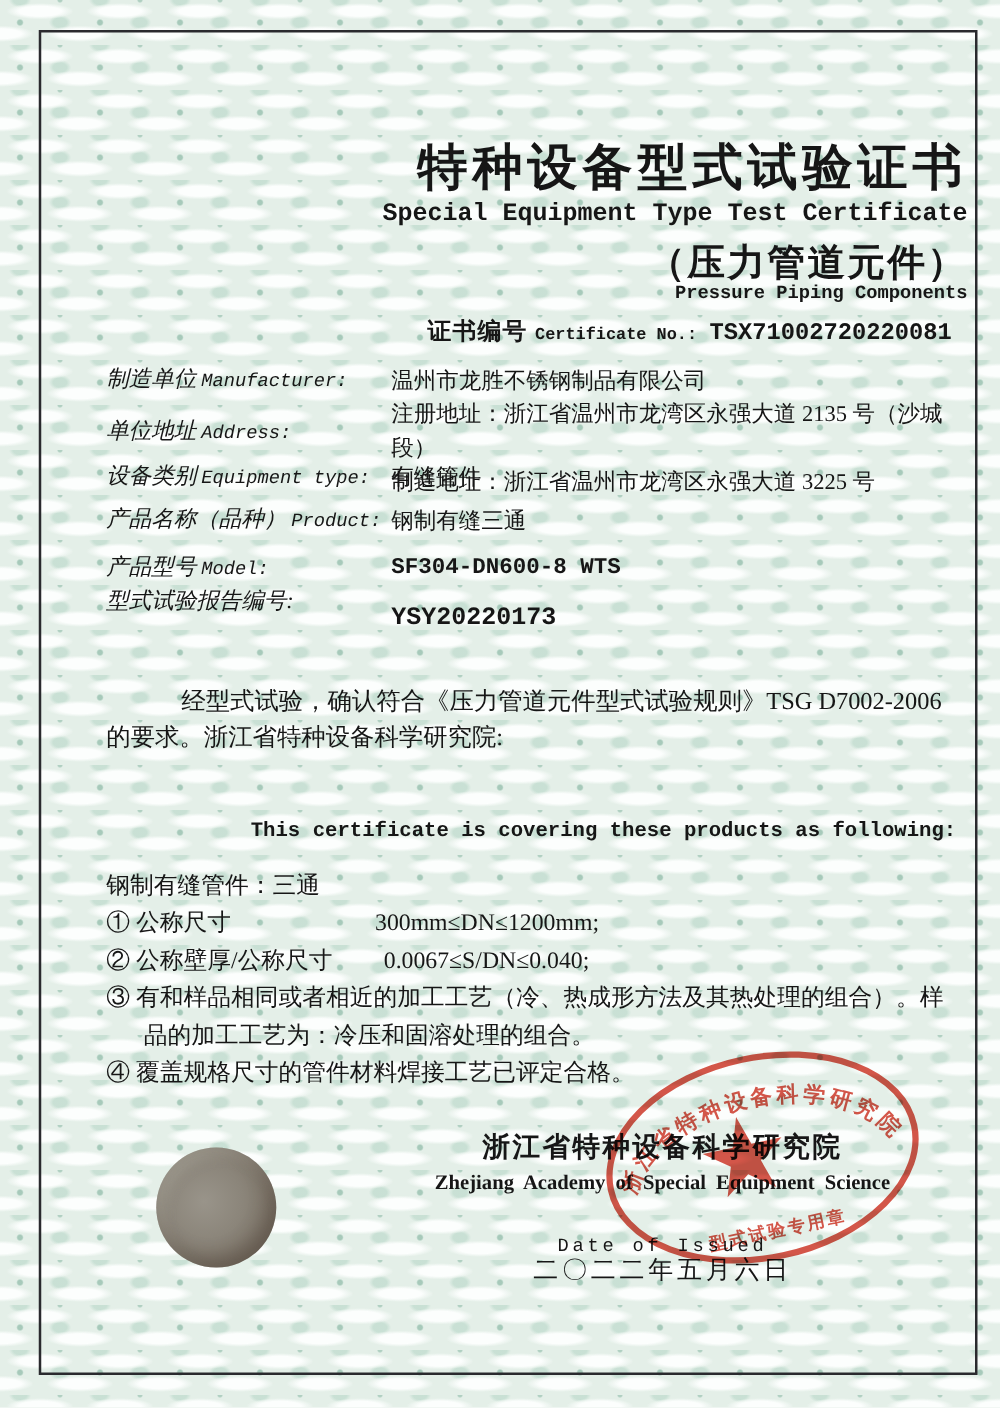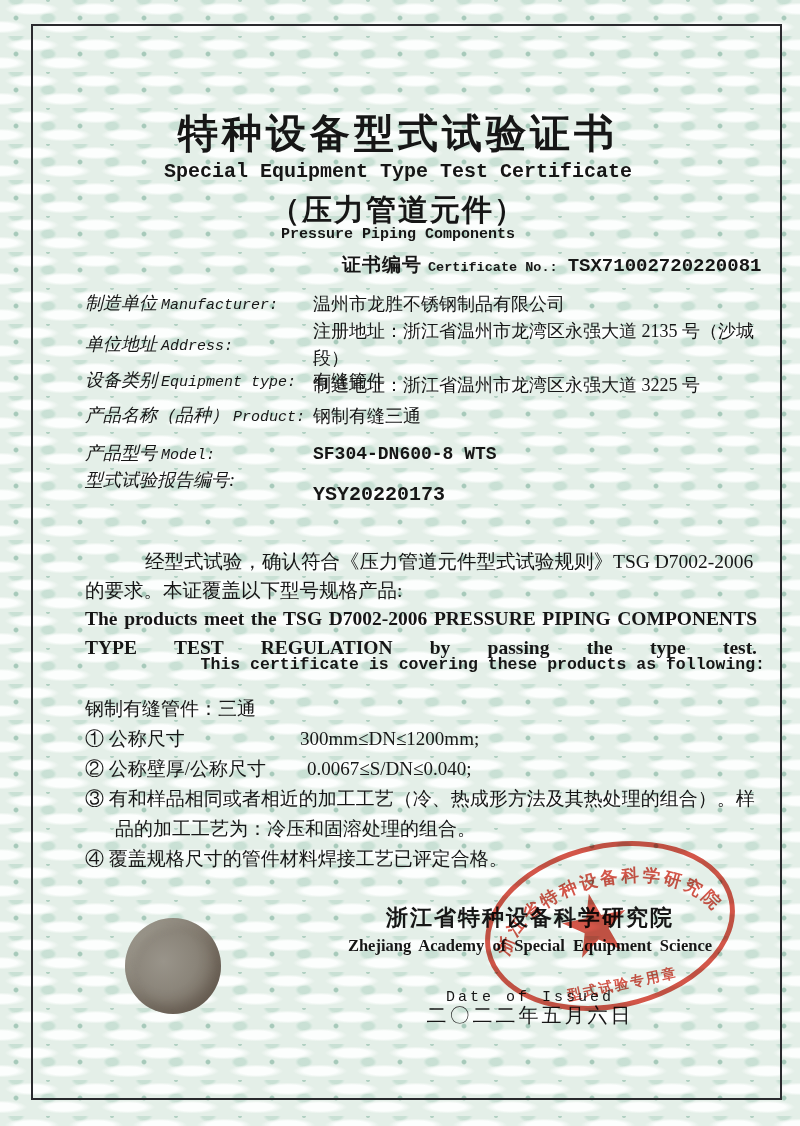--- a/index.html
+++ b/index.html
@@ -14,21 +14,21 @@
       radial-gradient(27px 6.5px at 64px 27px, #fcfefd 62%, rgba(255,255,255,0) 100%),
       radial-gradient(3px 3px at 16px 18px, rgba(134,182,162,.65) 60%, rgba(134,182,162,0) 100%),
       radial-gradient(2.5px 2.5px at 48px 0px, rgba(134,182,162,.55) 60%, rgba(134,182,162,0) 100%),
       radial-gradient(9px 6px at 48px 18px, rgba(160,203,184,.40) 60%, rgba(160,203,184,0) 100%),
       radial-gradient(9px 6px at 16px 0px, rgba(160,203,184,.40) 60%, rgba(160,203,184,0) 100%);
     background-size:64px 36px;
     font-family:"Liberation Serif","DejaVu Serif",serif;
     color:#161616;
   }
   .frame{position:absolute;left:31px;top:24px;width:747px;height:1072px;border:2.5px solid #2a2a2e;}
-  .center{position:absolute;left:48px;width:700px;text-align:center;}
+  .center{position:absolute;left:74px;width:700px;text-align:right;}
   .mono{font-family:"Liberation Mono","DejaVu Sans Mono",monospace;}
   .serif{font-family:"Liberation Serif","DejaVu Serif",serif;}
 
   .title-cn{top:106px;font-size:40px;font-weight:700;letter-spacing:4px;}
   .title-en{top:160px;font-size:20px;font-weight:600;}
   .sub-cn{top:190px;font-size:30px;font-weight:600;letter-spacing:2px;}
   .sub-en{top:226px;font-size:15px;font-weight:600;}
 
   .certno{position:absolute;left:342px;top:252px;display:flex;align-items:baseline;white-space:nowrap;}
   .certno .cn{font-size:19px;font-weight:700;letter-spacing:1px;}
@@ -109,22 +109,21 @@
   </div>
 
   <div class="fieldrow" style="top:468px">
     <span class="lbl">
       <span class="cn" style="display:block">型式试验报告编号:</span>
     </span>
     <span class="val mono" style="font-weight:600;padding-top:13px;font-size:20px">YSY20220173</span>
   </div>
 
   <div class="stmt" style="top:548px;padding-left:60px;width:612px">经型式试验，确认符合《压力管道元件型式试验规则》TSG D7002-2006</div>
-  <div class="stmt" style="top:577px">的要求。本证覆盖以下型号规格产品:</div>
-  <div class="stmt-en-bold serif" style="top:604px">The products meet the TSG D7002-2006 PRESSURE PIPING COMPONENTS TYPE TEST REGULATION by passing the type test.</div>
+  <div class="stmt" style="top:577px">的要求。浙江省特种设备科学研究院:</div>
   <div class="stmt-en-mono mono" style="top:655px">This certificate is covering these products as following:</div>
 
   <div class="products" style="top:694px">
     <div>钢制有缝管件：三通</div>
     <div class="pitem">
       <span class="pl"><span>①</span> <span>公称尺寸</span></span>
       <span>300mm≤DN≤1200mm;</span>
     </div>
     <div class="pitem">
       <span class="pl" style="flex-basis:222px"><span>②</span> <span>公称壁厚/公称尺寸</span></span>

